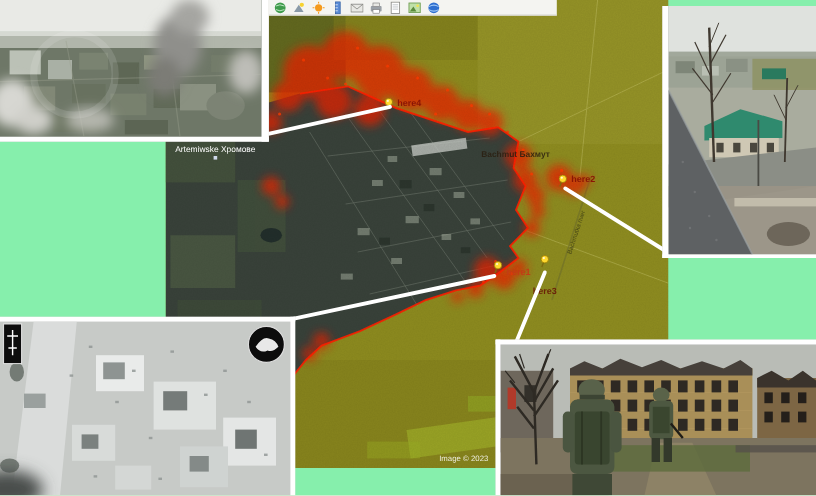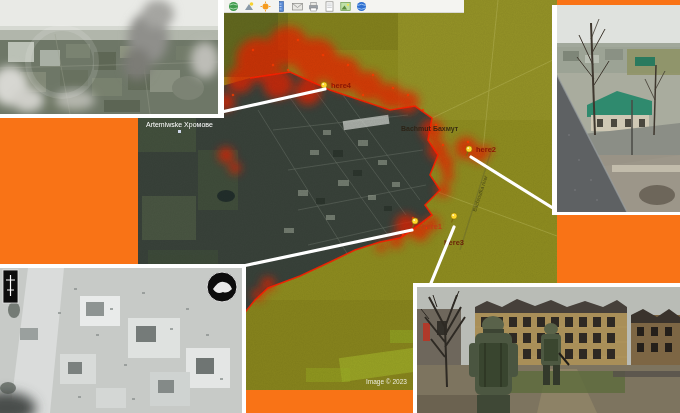--- a/index.html
+++ b/index.html
@@ -1,16 +1,16 @@
 <!DOCTYPE html>
 <html><head>
 <meta charset="utf-8">
 <style>
   html,body{margin:0;padding:0;background:#ffffff;}
-  .canvas{position:relative;width:680px;height:413px;background:#f97316;overflow:hidden;
+  .canvas{position:relative;width:680px;height:413px;background:#86efac;overflow:hidden;
           font-family:"Liberation Sans",sans-serif;}
   #map-wrap{position:absolute;left:138px;top:0;width:419px;height:390px;z-index:1;}
   #toolbar{position:absolute;left:224px;top:0;width:240px;height:13px;background:#f4f4f1;
            border-bottom:1px solid #d9d9d4;display:flex;align-items:center;gap:5px;
            padding:1px 4px;box-sizing:border-box;z-index:6;}
   #toolbar .tbico{width:11px;height:11px;display:block;cursor:pointer;}
   #lines-overlay{position:absolute;left:0;top:0;width:680px;height:413px;z-index:5;pointer-events:none;}
   .photo{position:absolute;overflow:hidden;z-index:10;background:#ccc;}
   .photo svg{display:block;}
   #photo-tl{left:0;top:0;width:218px;height:114px;border-right:6px solid #fff;border-bottom:4px solid #fff;}

